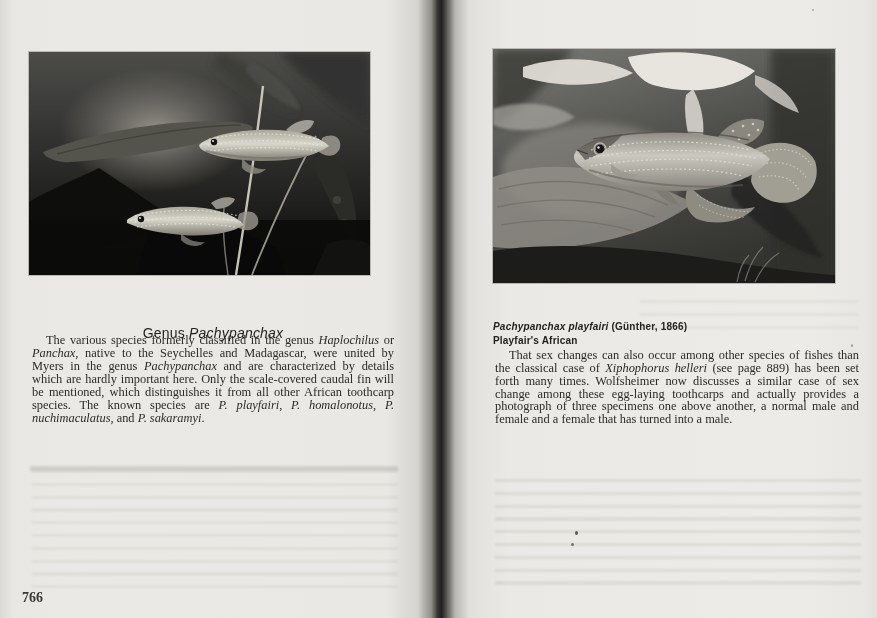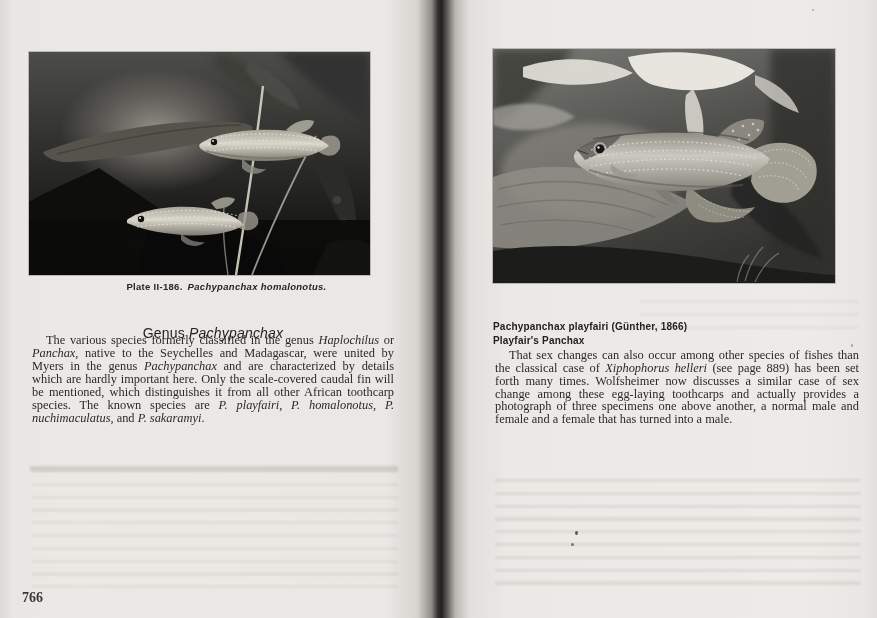--- a/index.html
+++ b/index.html
@@ -31,21 +31,21 @@
     position:absolute;left:30px;top:313px;width:366px;text-align:center;
     font-family:"Liberation Sans",sans-serif;font-weight:normal;font-size:14px;
     letter-spacing:.2px;color:#1f1f1d;
   }
   .genus-heading .it{font-style:italic;}
   .species-heading{
     position:absolute;left:493px;top:320px;width:368px;
     font-family:"Liberation Sans",sans-serif;font-weight:bold;font-size:10px;
     line-height:13.5px;color:#21211f;letter-spacing:.2px;
   }
-  .species-heading .sp{text-align:right;}
+  .species-heading .sp{font-style:italic;text-align:right;}
   
   .body-col{
     position:absolute;width:366px;font-size:12.4px;line-height:13.05px;
     text-align:justify;color:#2b2a27;
   }
   .body-col p{margin:2px;text-indent:14px;}
   .col-left{left:30px;top:332px;}
   .col-right{left:493px;top:347px;width:368px;line-height:12.85px;}
   
   .pageno{
@@ -151,23 +151,20 @@
           <path d="M106,164 C140,157 177,156 210,164"></path>
           <path d="M106,170 C140,164 177,163 212,170"></path>
           <path d="M108,175 C140,171 174,170 206,175"></path>
         </g>
         <circle cx="112" cy="167" r="3.2" fill="#121212"></circle>
         <circle cx="111" cy="166" r="1" fill="#eceadf"></circle>
       </g>
     </svg>
   </div>
 
-  <div class="caption caption-left">
-    <span>Plate II-186.</span><span class="species">Pachypanchax homalonotus.</span>
-  </div>
 
   <h2 class="genus-heading"><span>Genus </span><span class="it">Pachypanchax</span></h2>
 
   <div class="body-col col-left">
     <p><span>The various species formerly classified in the genus </span><i>Haplochilus</i><span> or </span><i>Panchax</i><span>, native to the Seychelles and Madagascar, were united by Myers in the genus </span><i>Pachypanchax</i><span> and are characterized by details which are hardly important here. Only the scale-covered caudal fin will be mentioned, which distinguishes it from all other African toothcarp species. The known species are </span><i>P. playfairi</i><span>, </span><i>P. homalonotus</i><span>, </span><i>P. nuchimaculatus</i><span>, and </span><i>P. sakaramyi</i><span>.</span></p>
   </div>
 
   <div class="smudge"></div>
   <div class="bleed bleed-left"></div>
   <div class="pageno pageno-left">766</div>
@@ -256,21 +253,21 @@
         <circle cx="107" cy="100" r="4.2" fill="#161616"></circle>
         <circle cx="105.5" cy="98.5" r="1.2" fill="#e6e4da"></circle>
         <path d="M84,101 L95,105" stroke="#3a3a36" stroke-width="1.2"></path>
       </g>
     </svg>
   </div>
 
 
   <div class="species-heading">
     <div><span class="sp">Pachypanchax playfairi</span><span> (Günther, 1866)</span></div>
-    <div>Playfair's Panchax</div>
+    <div>Playfair's African</div>
   </div>
 
   <div class="body-col col-right">
     <p><span>That sex changes can also occur among other species of fishes than the classical case of </span><i>Xiphophorus helleri</i><span> (see page 889) has been set forth many times. Wolfsheimer now discusses a similar case of sex change among these egg-laying toothcarps and actually provides a photograph of three specimens one above another, a normal male and female and a female that has turned into a male.</span></p>
   </div>
 
   <div class="bleed bleed-right"></div>
   <div class="bleed bleed-right-top"></div>
   <div class="speck speck1"></div>
   <div class="speck speck2"></div>

